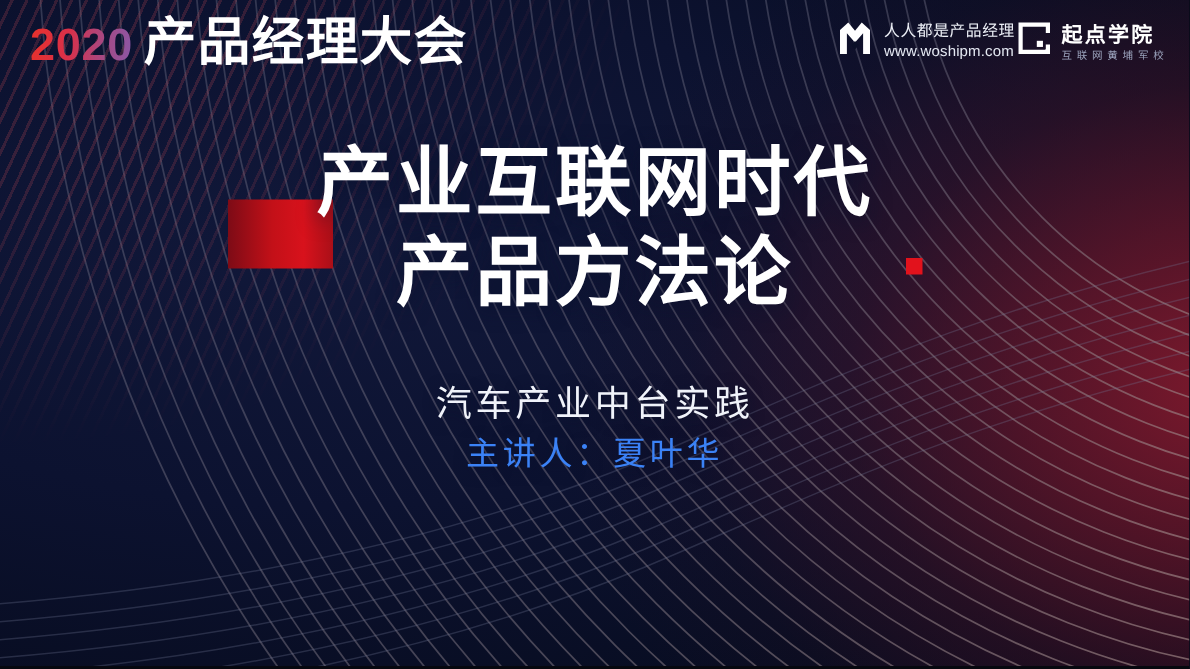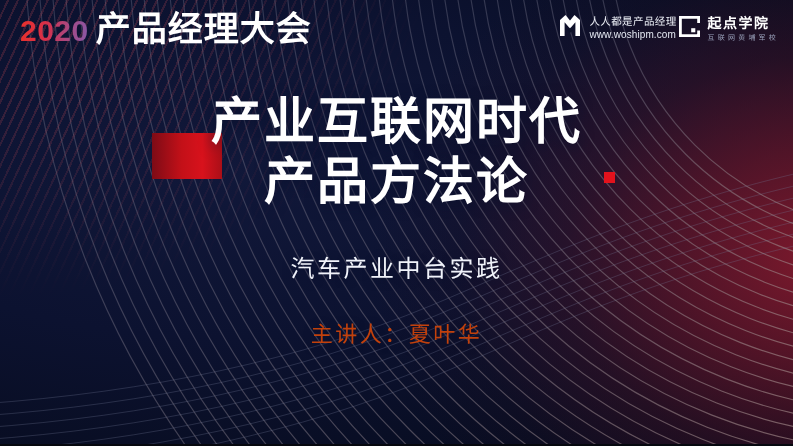--- a/index.html
+++ b/index.html
@@ -192,24 +192,23 @@
     margin-top: 38px;
     font-size: 24px;
     font-weight: 400;
     color: #f0f3fa;
     letter-spacing: 2.5px;
     white-space: nowrap;
     text-shadow: 0 2px 10px rgba(10,16,44,0.7);
   }
 
   .speaker {
-    margin-top: 32px;
     font-size: 22px;
     font-weight: 400;
-    color: #c2410c;
+    color: #3b82f6;
     letter-spacing: 2.5px;
     white-space: nowrap;
     text-shadow: 0 2px 10px rgba(10,16,44,0.7);
   }
 </style>
 </head>
 <body>
 
 <div class="slide">
 

